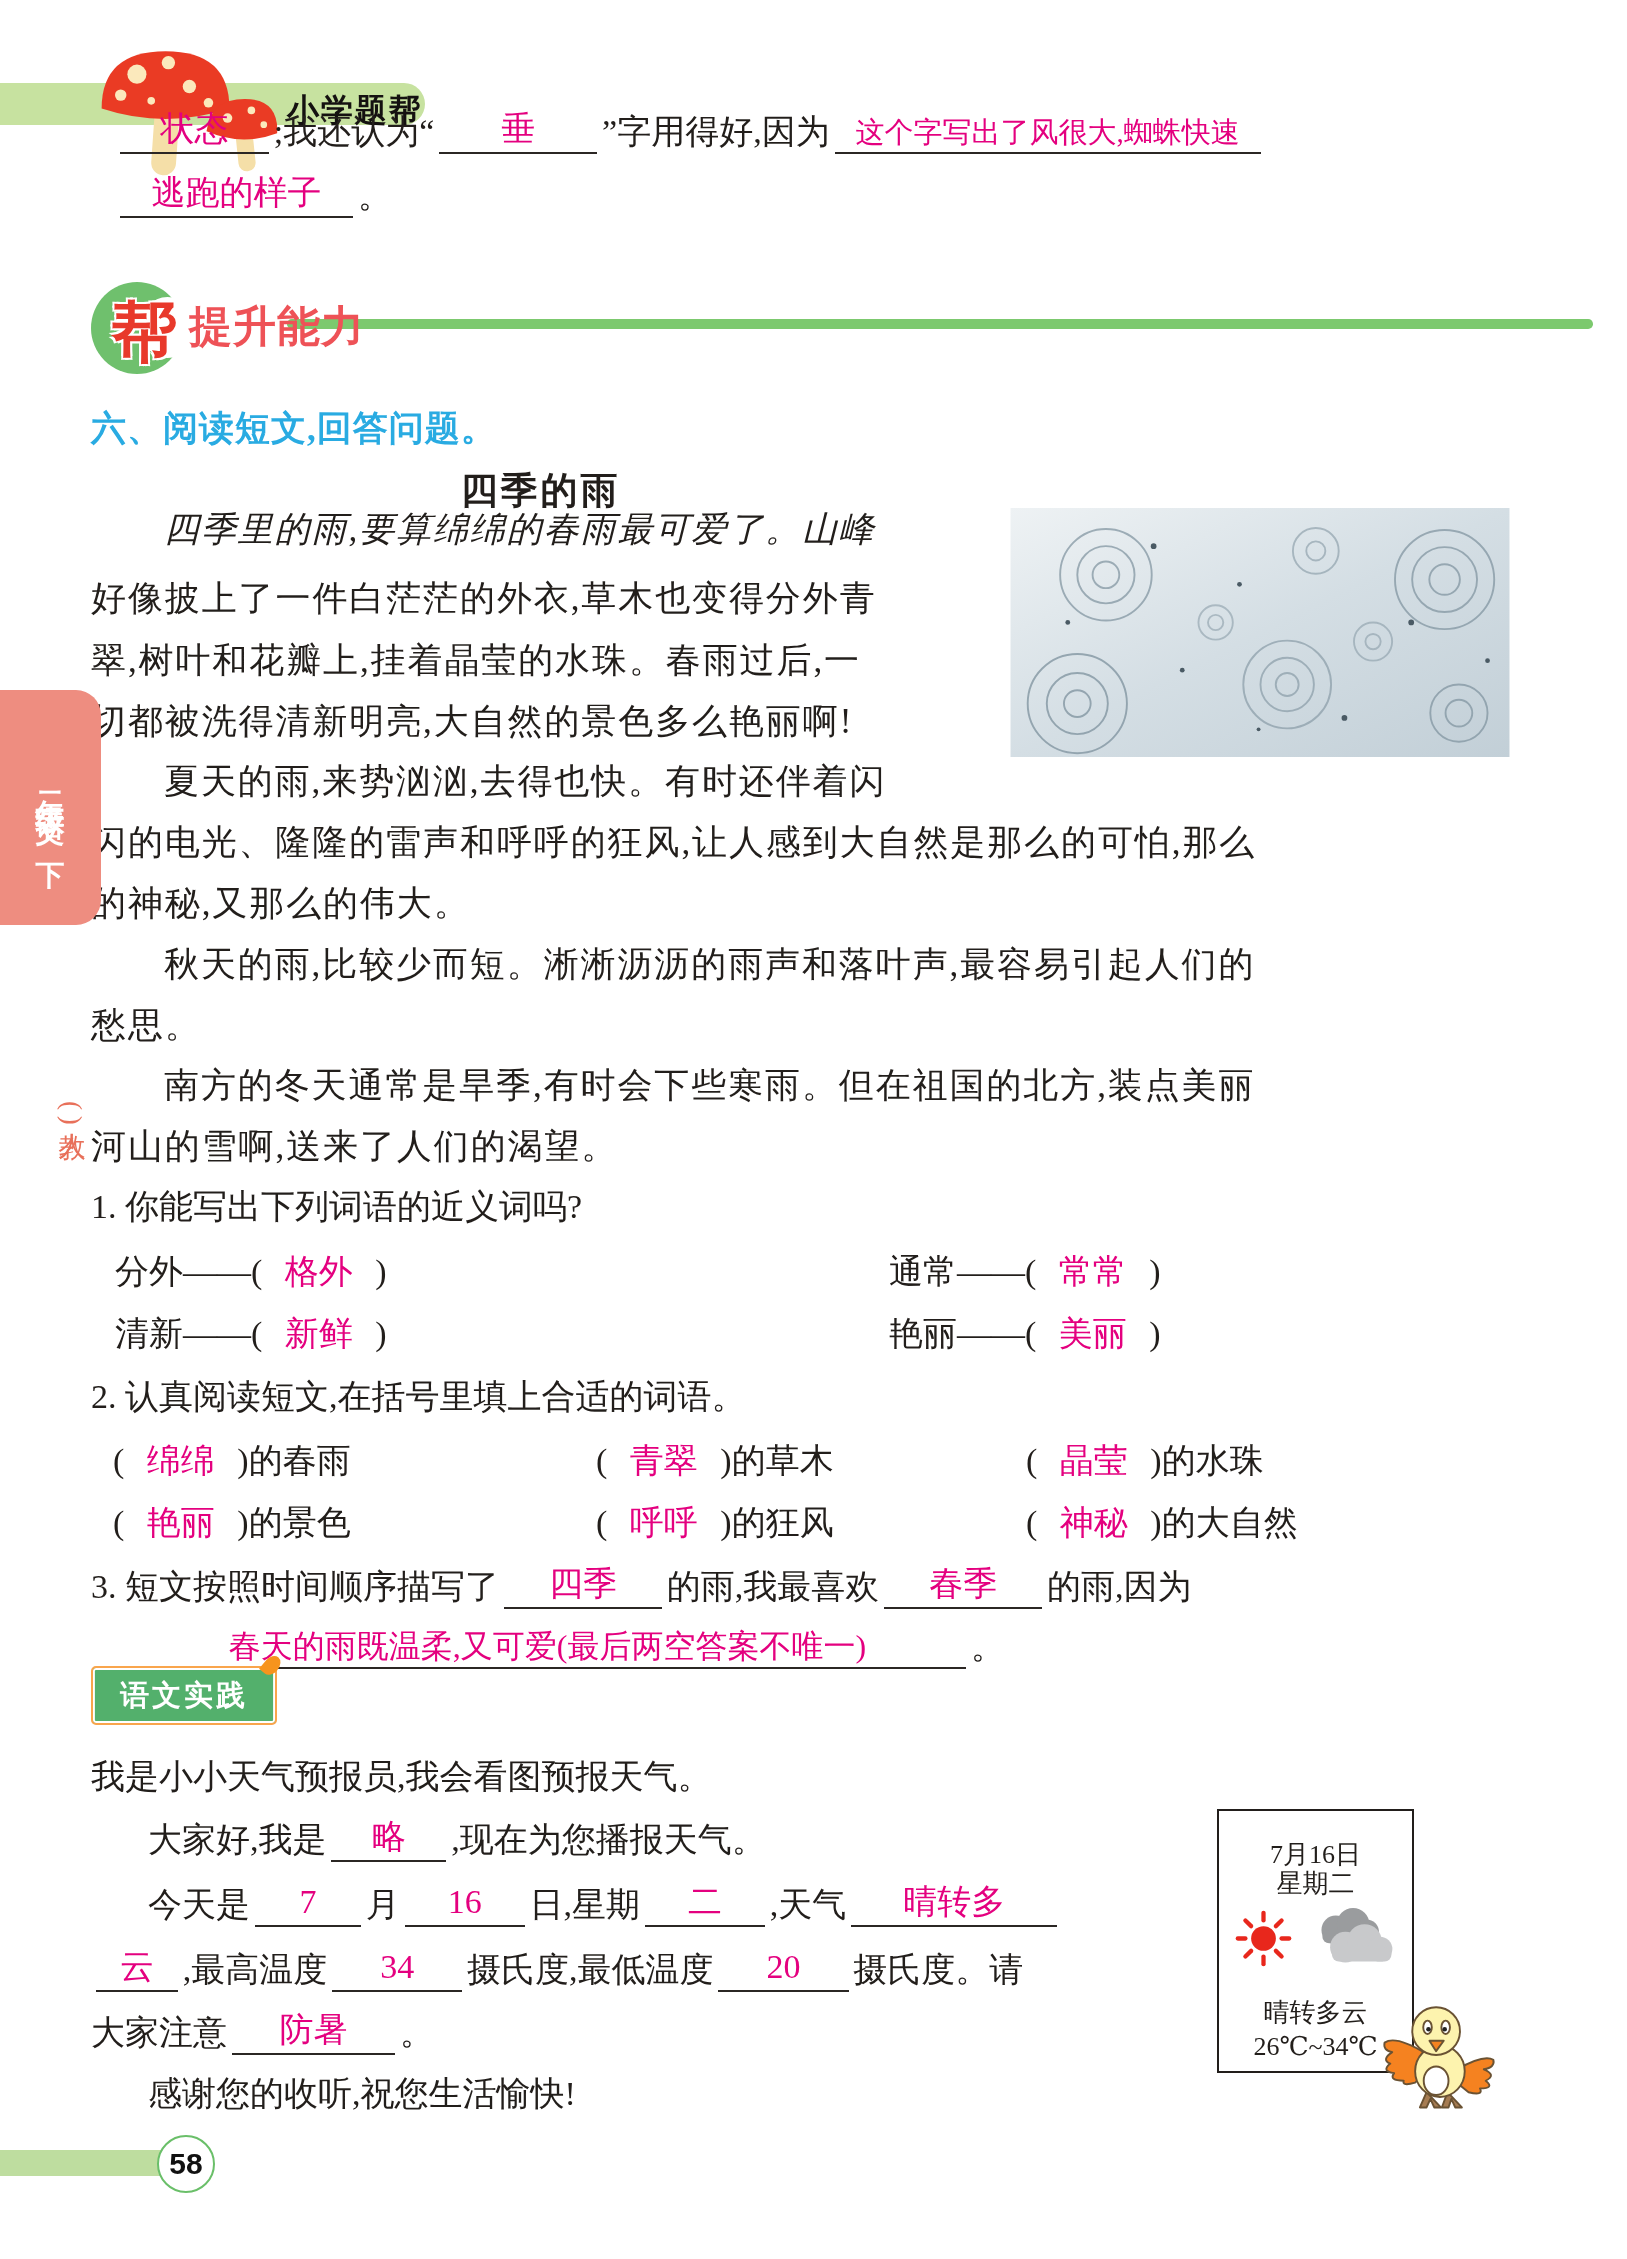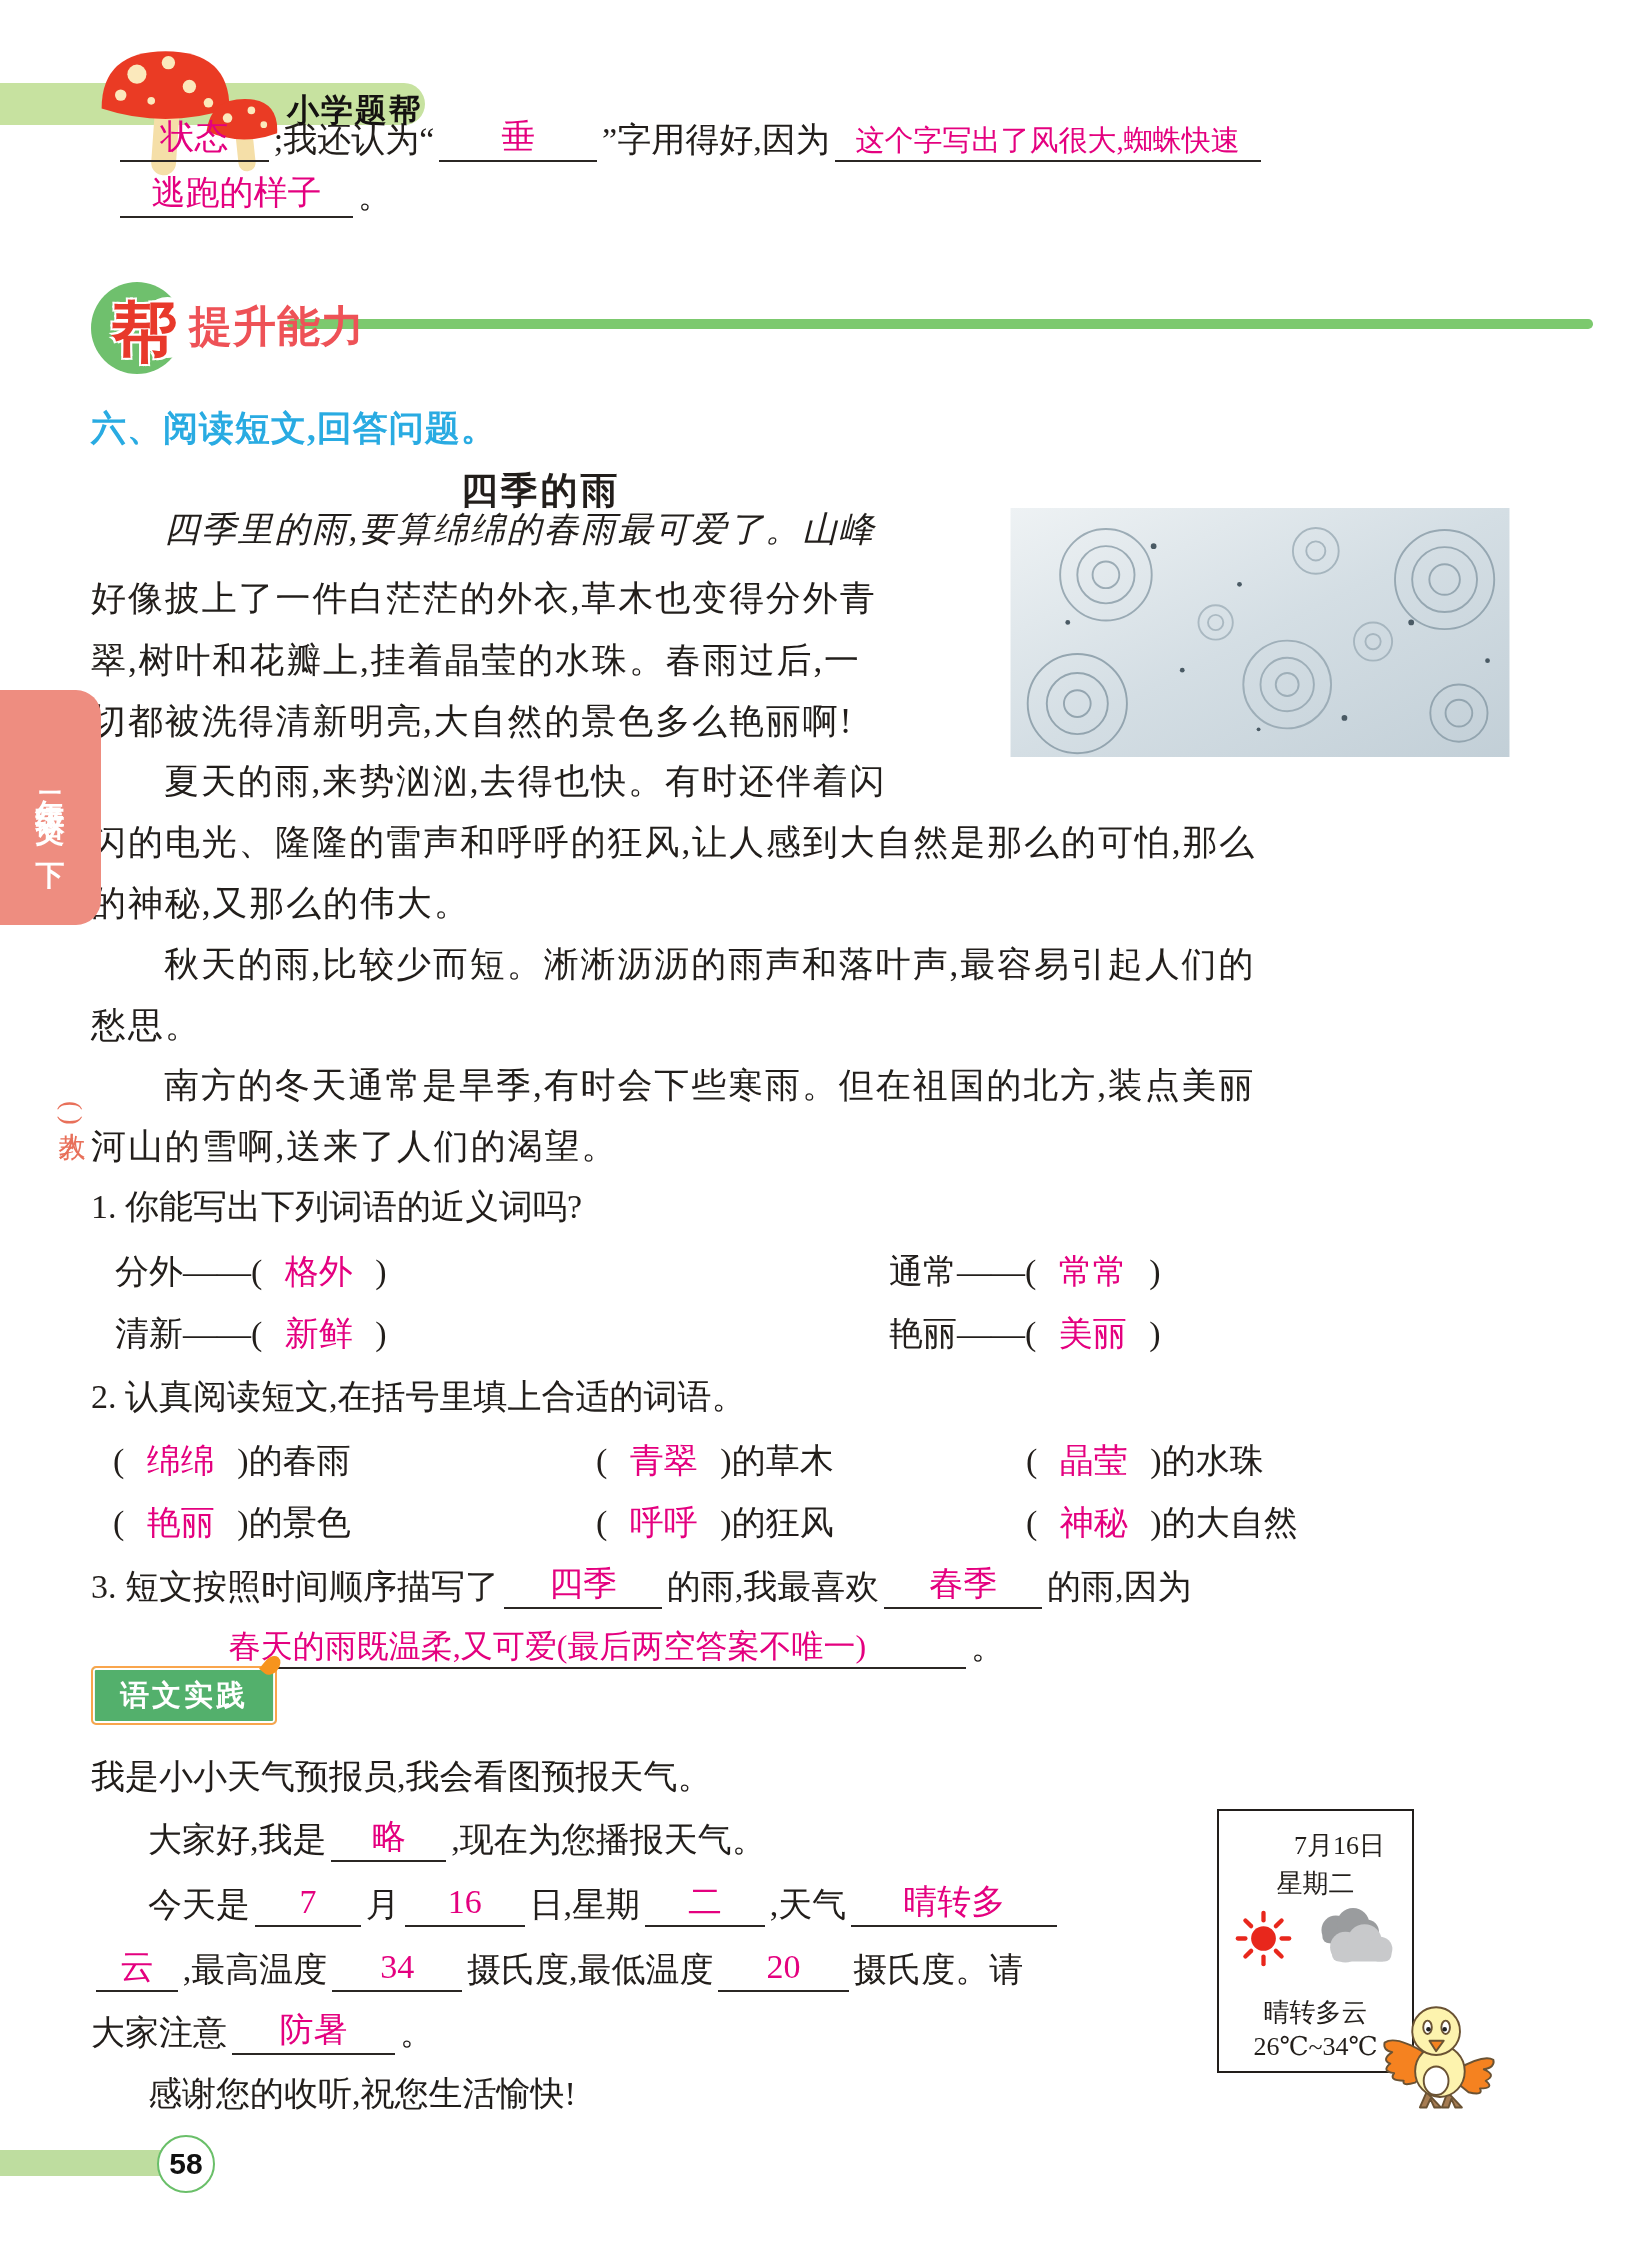--- a/index.html
+++ b/index.html
@@ -64,21 +64,21 @@
     <circle cx="120" cy="72" r="5" fill="#fbe9bc"></circle>
       <circle cx="60" cy="70" r="4" fill="#fbe9bc"></circle>
     <path d="M118,102 Q122,68 158,68 Q194,68 192,104 Q155,118 118,102 Z" fill="#ea3b24"></path>
     <circle cx="140" cy="88" r="5" fill="#fbe9bc"></circle>
       <circle cx="165" cy="80" r="4" fill="#fbe9bc"></circle>
     <circle cx="178" cy="95" r="3.5" fill="#fbe9bc"></circle>
   </svg>
   <div class="brand-title">小学题帮</div>
 
   <div class="line" style="left:115px;top:109px;">
-    <span class="blank" style="min-width:134px;margin-top:8px;">状态</span><span>;我还认为“</span><span class="blank" style="min-width:143px;">垂</span><span>”字用得好,因为</span><span class="blank" style="min-width:411px;font-size:29px;">这个字写出了风很大,蜘蛛快速</span>
+    <span class="blank" style="min-width:134px;">状态</span><span>;我还认为“</span><span class="blank" style="min-width:143px;">垂</span><span>”字用得好,因为</span><span class="blank" style="min-width:411px;font-size:29px;">这个字写出了风很大,蜘蛛快速</span>
   </div>
   <div class="line" style="left:115px;top:173px;">
     <span class="blank" style="min-width:218px;">逃跑的样子</span><span>。</span>
   </div>
 
   <div class="blob"></div>
   <div class="bang">帮</div>
   <div class="banner-title">提升能力</div>
   <div class="banner-line"></div>
 
@@ -208,21 +208,21 @@
   </div>
   <div class="line" style="left:91px;top:1947px;">
     <span class="blank" style="min-width:67px;">云</span><span>,最高温度</span><span class="blank" style="min-width:115px;">34</span><span>摄氏度,最低温度</span><span class="blank" style="min-width:115px;">20</span><span>摄氏度。请</span>
   </div>
   <div class="line" style="left:91px;top:2010px;">
     <span>大家注意</span><span class="blank" style="min-width:148px;">防暑</span><span>。</span>
   </div>
   <div class="line" style="left:148px;top:2072px;">感谢您的收听,祝您生活愉快!</div>
 
   <div class="weather-card">
-    <div class="wc-text" style="top:17px;padding-left:24px;">7月16日</div>
+    <div class="wc-text" style="top:26px;">7月16日</div>
     <div class="wc-text" style="top:55px;">星期二</div>
     <svg class="abs" style="left:15.3px;top:98px;" width="59" height="59" viewBox="0 0 62 62">
       <circle cx="31" cy="31" r="13" fill="#e8271c"></circle>
       <g stroke="#e8271c" stroke-width="4.5" stroke-linecap="round">
         <line x1="31" y1="4" x2="31" y2="12"></line>
           <line x1="31" y1="50" x2="31" y2="58"></line>
         <line x1="4" y1="31" x2="12" y2="31"></line>
           <line x1="50" y1="31" x2="58" y2="31"></line>
         <line x1="12" y1="12" x2="18" y2="18"></line>
           <line x1="44" y1="44" x2="50" y2="50"></line>

